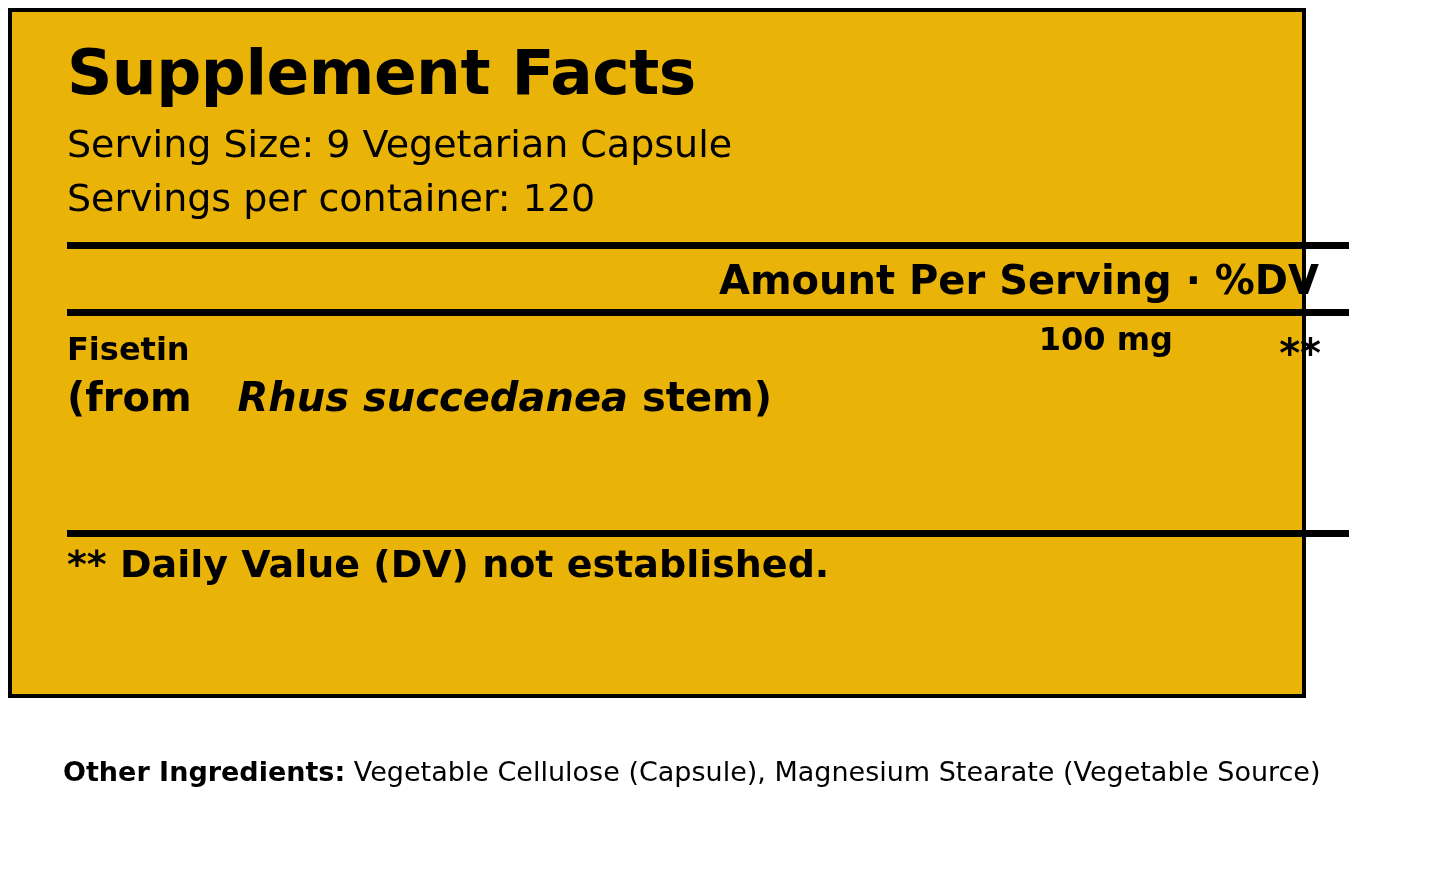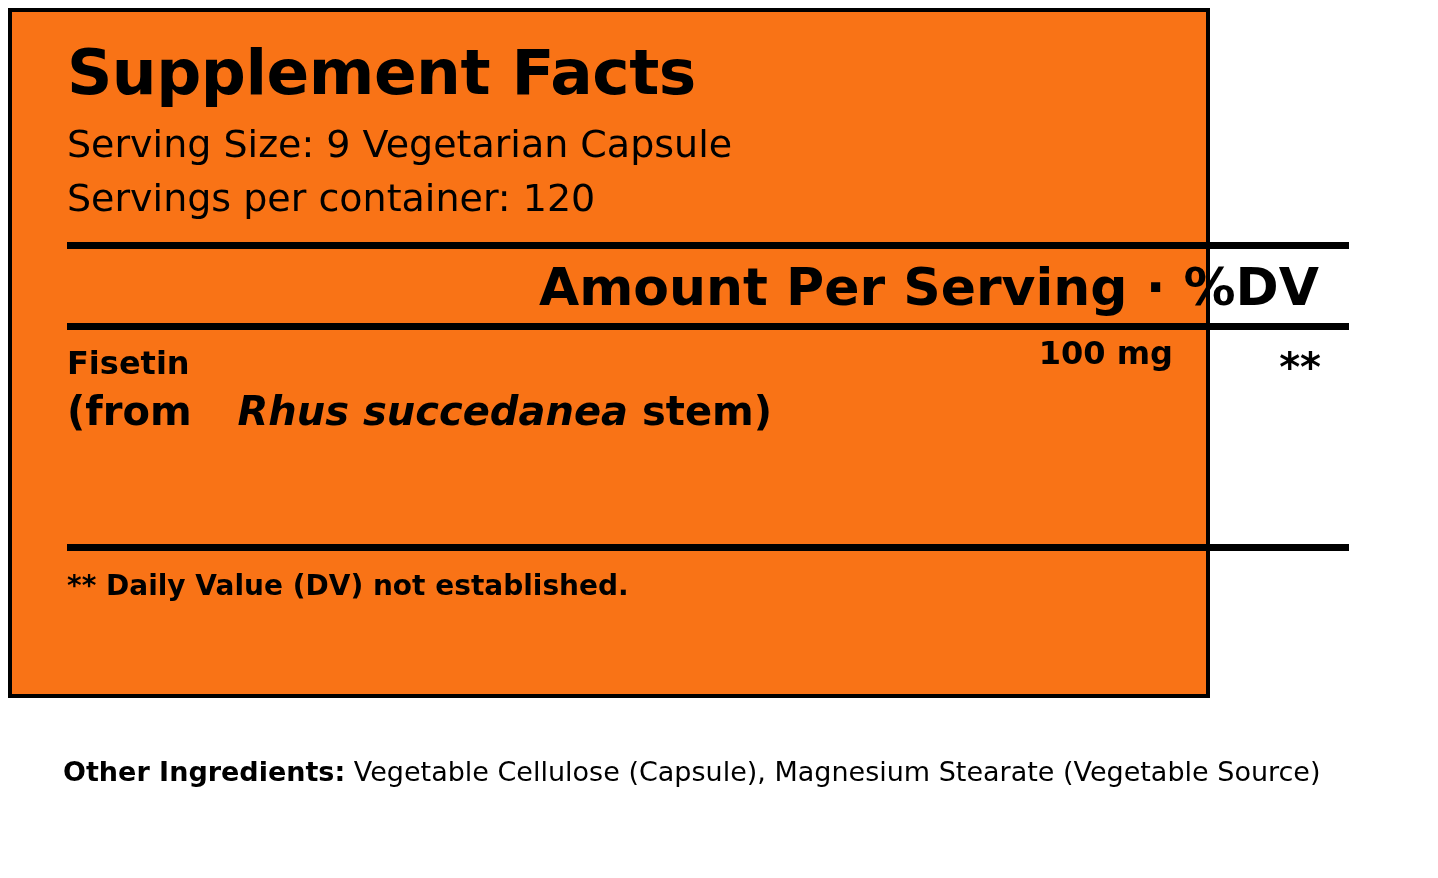--- a/index.html
+++ b/index.html
@@ -20,25 +20,25 @@
     width: 1438px;
     height: 878px;
     box-sizing: border-box;
   }
 
   
   .facts-panel {
     position: absolute;
     left: 8px;
     top: 8px;
-    width: 1202px;
+    width: 1298px;
     height: 690px;
     border: 4px solid #000000;
     box-sizing: border-box;
-    background: #f97316;
+    background: #eab308;
   }
 
   .facts-inner {
     position: absolute;
     left: 55px;
     top: 28px;
     width: 1282px;
   }
 
   .facts-title {
@@ -68,21 +68,21 @@
     margin: 0;
   }
 
   .amount-row {
     display: flex;
     justify-content: flex-end;
     align-items: baseline;
     padding: 8px 30px 6px 0;
   }
   .amount-label {
-    font-size: 52px;
+    font-size: 40px;
     font-weight: bold;
     font-family: "DejaVu Sans", sans-serif;
     white-space: nowrap;
   }
 
   .ingredient-block {
     position: relative;
     padding-top: 14px;
     min-height: 200px;
   }
@@ -118,24 +118,24 @@
     font-weight: bold;
     font-family: "DejaVu Sans", sans-serif;
     margin-top: 6px;
   }
   .ingredient-source .sci {
     font-style: italic;
     margin-left: 32px;
   }
 
   .footnote {
-    font-size: 28px;
+    font-size: 38px;
     font-weight: bold;
     font-family: "DejaVu Sans", sans-serif;
-    padding-top: 18px;
+    padding-top: 5px;
   }
 
   .other-ingredients {
     position: absolute;
     left: 63px;
     top: 752px;
     width: 1330px;
     font-size: 27px;
     line-height: 1.45;
     font-family: "DejaVu Sans", sans-serif;

